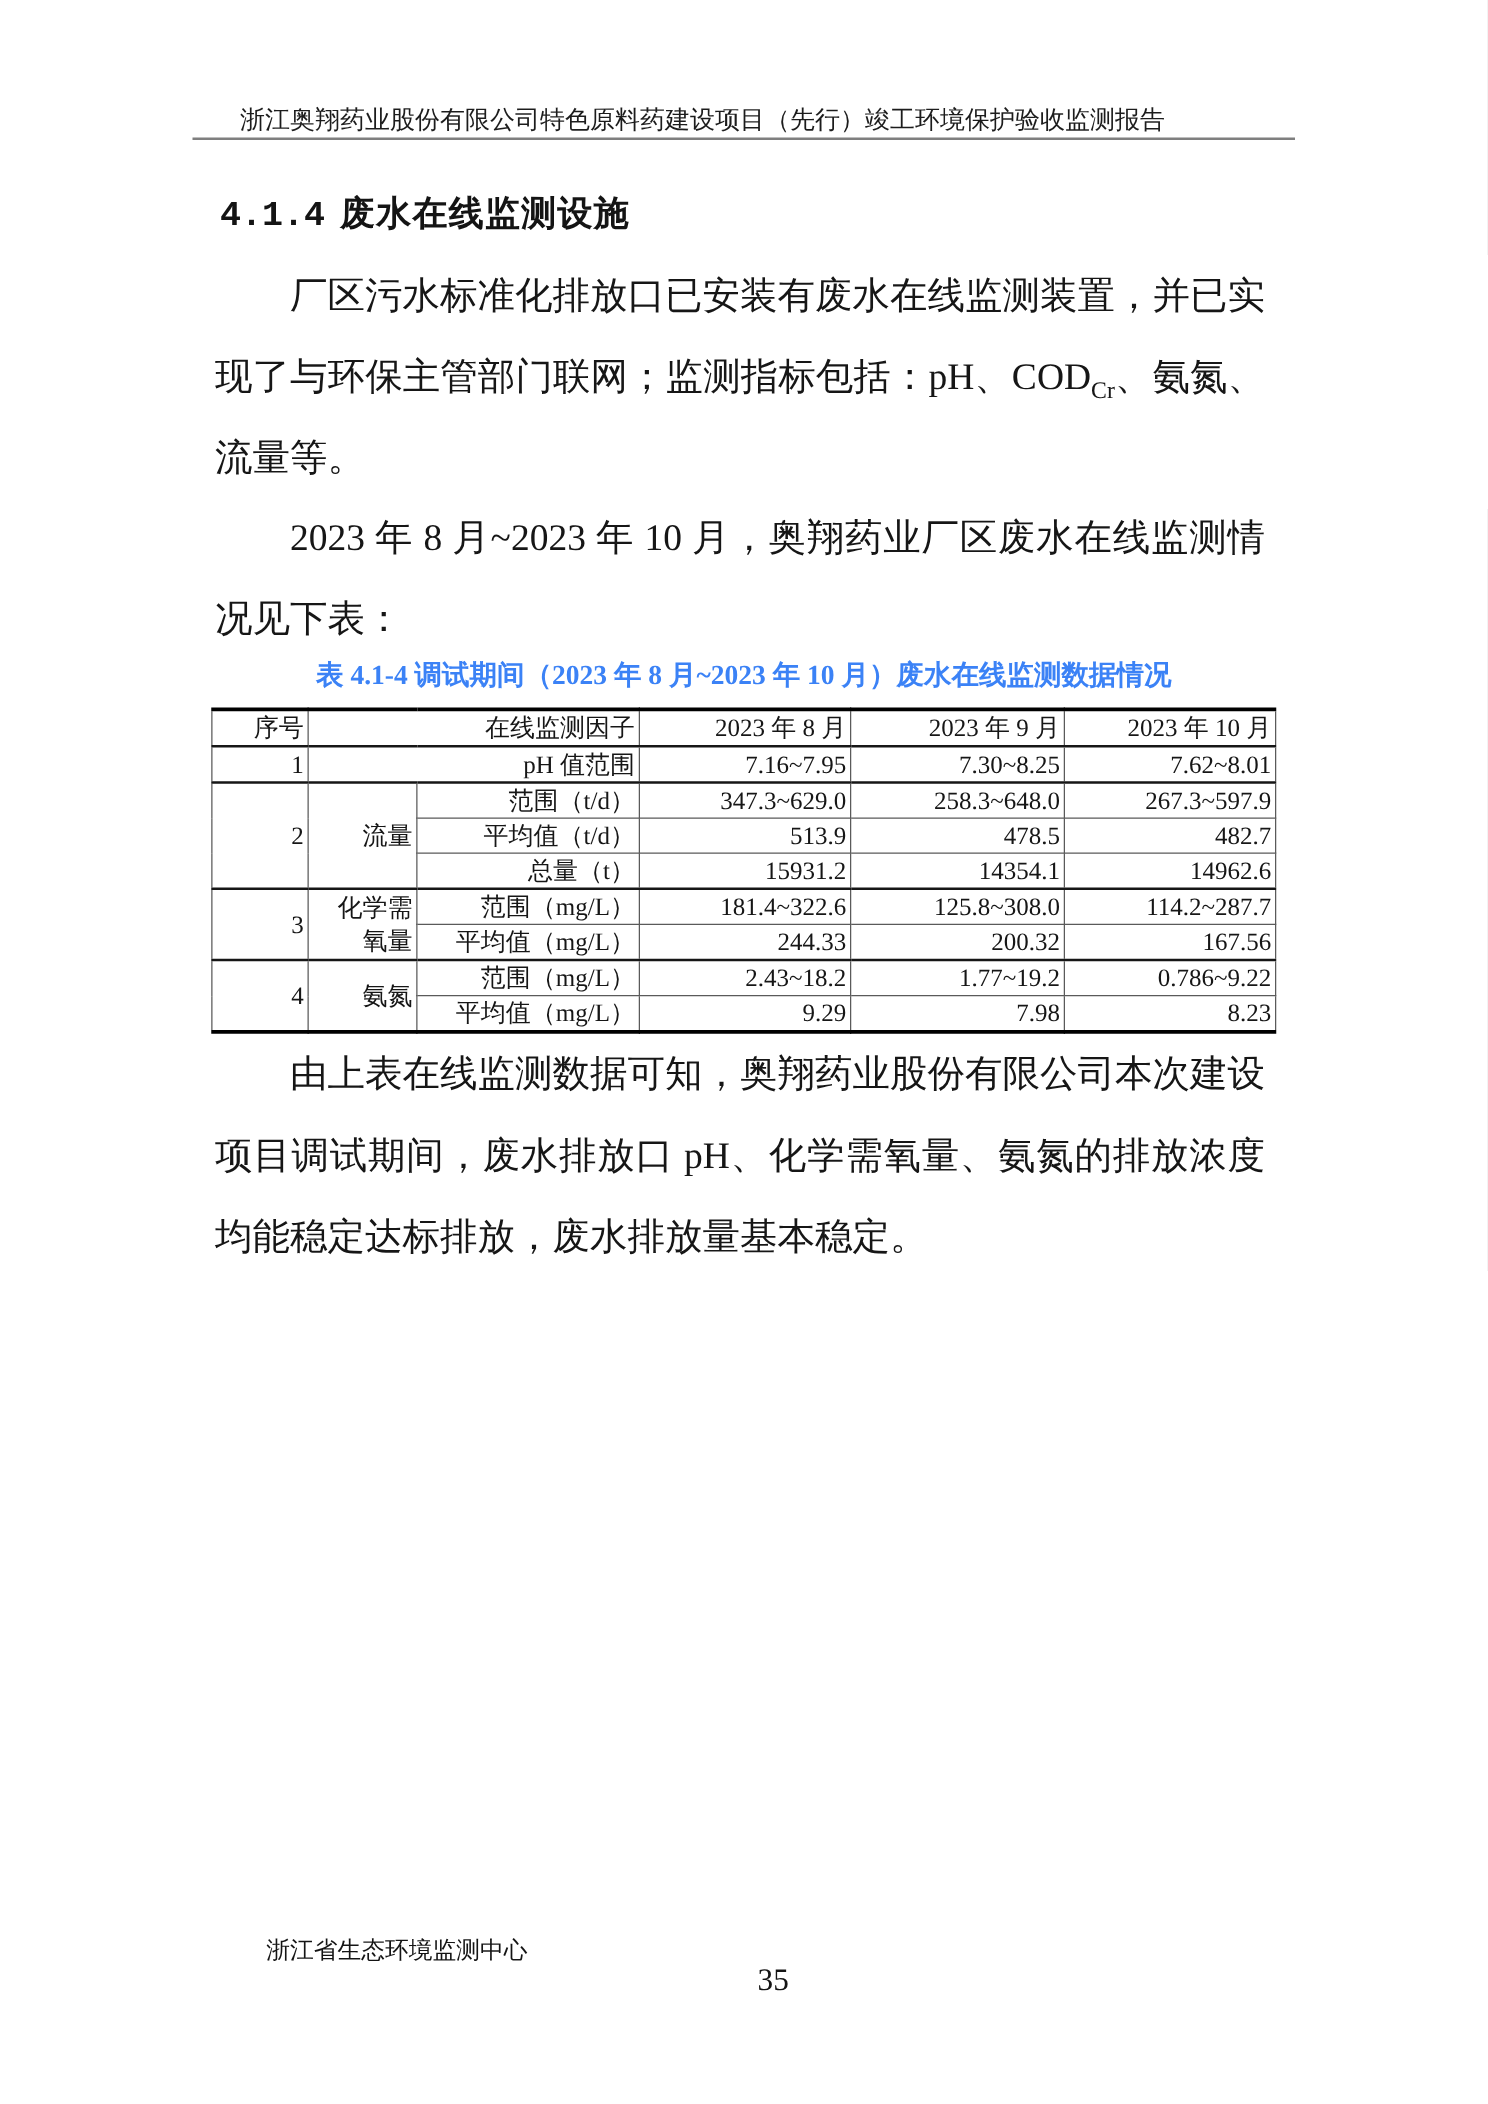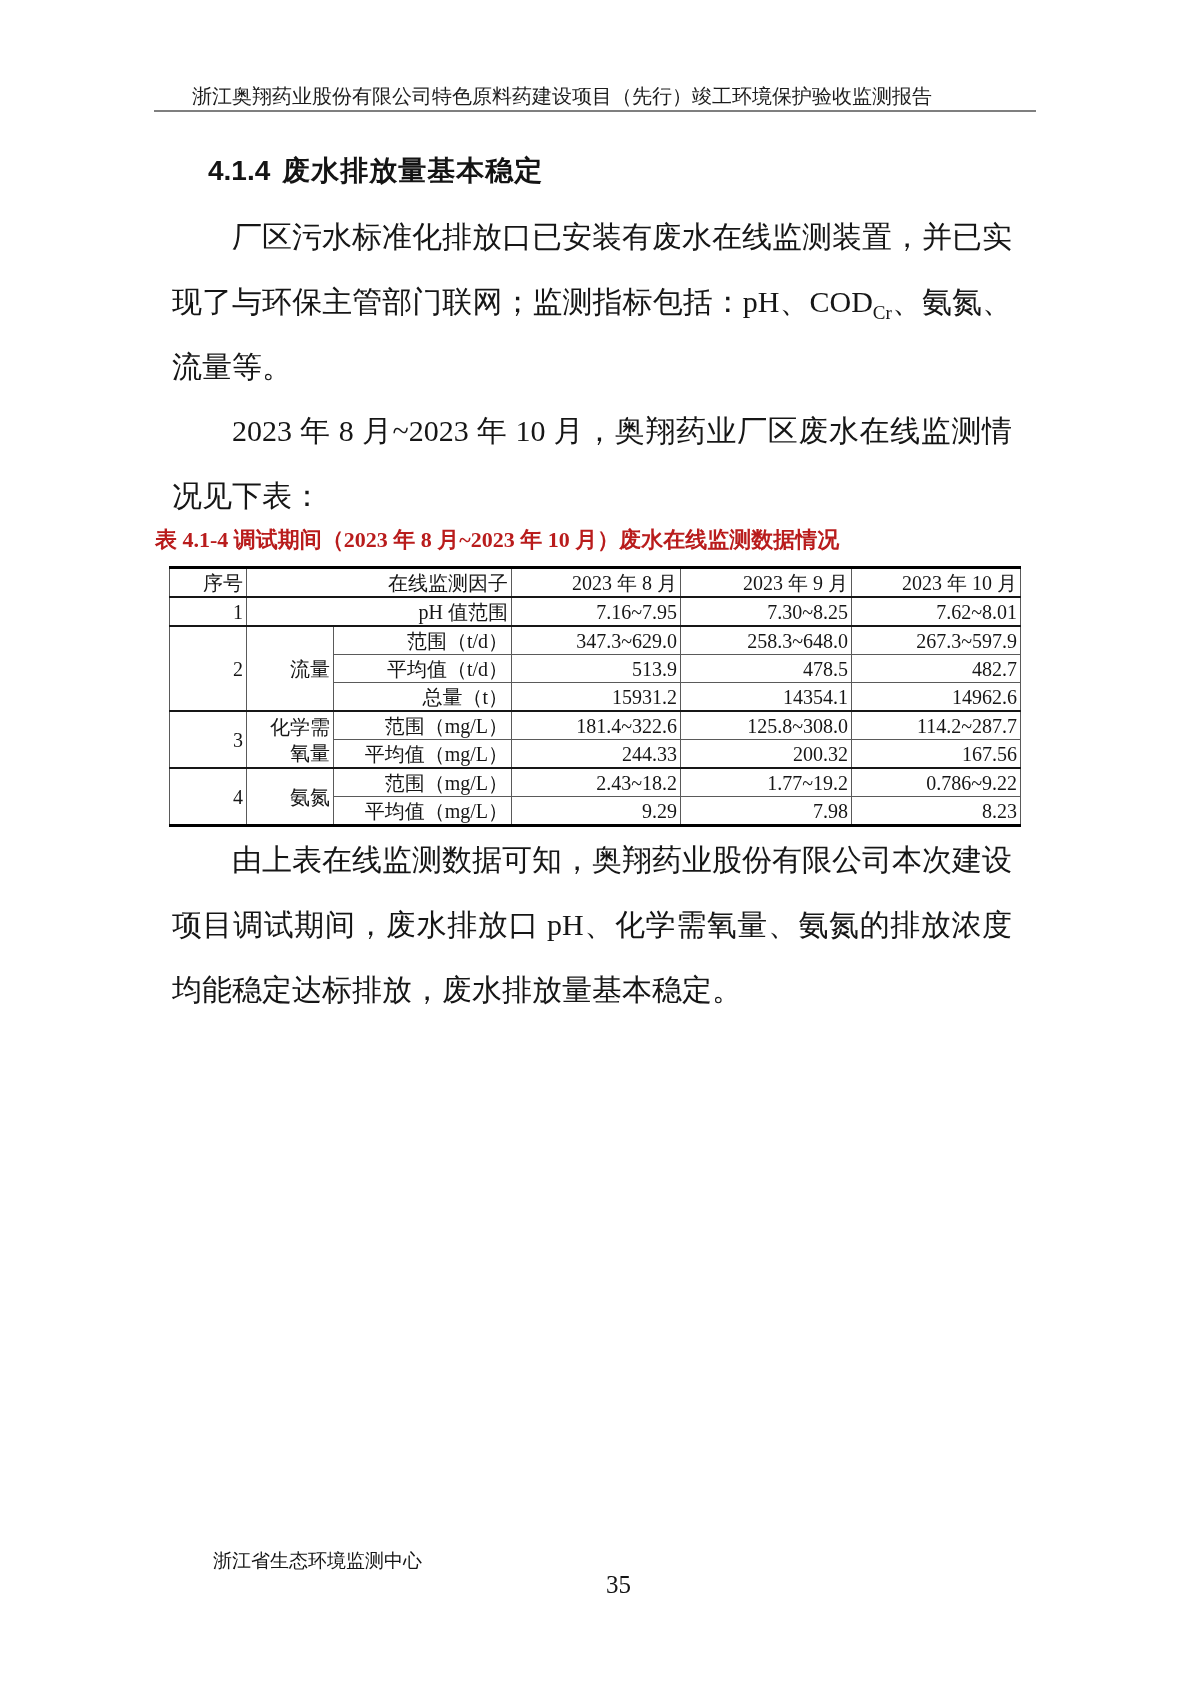--- a/index.html
+++ b/index.html
@@ -13,35 +13,35 @@
     text-align:center; font-size:20px; line-height:24px; color:#1c1c1c;
   }
   .header-rule {
     position:absolute; top:110px; left:154px; width:882px; height:2px;
     background:#7f7f7f;
   }
   .section-heading {
     position:absolute; top:154px; left:176px;
     font-size:28px; line-height:34px; font-weight:bold; white-space:nowrap;
   }
-  .section-heading .num { font-family:Liberation Sans, sans-serif;margin-left:32px; }
+  .section-heading .num { font-family:Liberation Mono, monospace; }
   .section-heading .ttl { font-family:"Liberation Sans","DejaVu Sans",sans-serif; margin-left:12px; letter-spacing:1px; }
   .para {
     position:absolute; left:172px; width:840px;
     font-size:30px; line-height:65px; text-align:justify;
     text-indent:60px; color:#161616;
   }
   .para sub { font-size:19px; line-height:0; }
   .p1 { top:204px; }
   .p2 { top:398px; }
   .p3 { top:827px; }
   .table-caption {
     position:absolute; top:524px; left:155px; width:880px;
-    text-align:left; font-weight:bold; font-size:22px; line-height:32px;
-    color:#b91c1c;
+    text-align:center; font-weight:bold; font-size:22px; line-height:32px;
+    color:#3b82f6;
   }
   table.monitor {
     position:absolute; top:566px; left:169px; width:851px;
     border-collapse:collapse; table-layout:fixed;
     border-top:3px solid #000; border-bottom:3px solid #000;
     border-left:1px solid #4a4a4a; border-right:1px solid #4a4a4a;
     font-size:20px; color:#161616;
   }
   table.monitor th, table.monitor td {
     border:1px solid #5a5a5a; text-align:right; vertical-align:middle;
@@ -55,21 +55,21 @@
 </style>
 </head>
 <body>
 
 <div class="page">
 
   <div class="doc-header">浙江奥翔药业股份有限公司特色原料药建设项目（先行）竣工环境保护验收监测报告</div>
   <div class="header-rule"></div>
 
   <div class="section-heading">
-    <span class="num">4.1.4</span><span class="ttl">废水排放量基本稳定</span>
+    <span class="num">4.1.4</span><span class="ttl">废水在线监测设施</span>
   </div>
 
   <div class="para p1">
     <span>厂区污水标准化排放口已安装有废水在线监测装置，并已实现了与环保主管部门联网；监测指标包括：pH、COD</span><sub>Cr</sub><span>、氨氮、流量等。</span>
   </div>
 
   <div class="para p2">2023 年 8 月~2023 年 10 月，奥翔药业厂区废水在线监测情况见下表：</div>
 
   <div class="table-caption">表 4.1-4 调试期间（2023 年 8 月~2023 年 10 月）废水在线监测数据情况</div>
 

